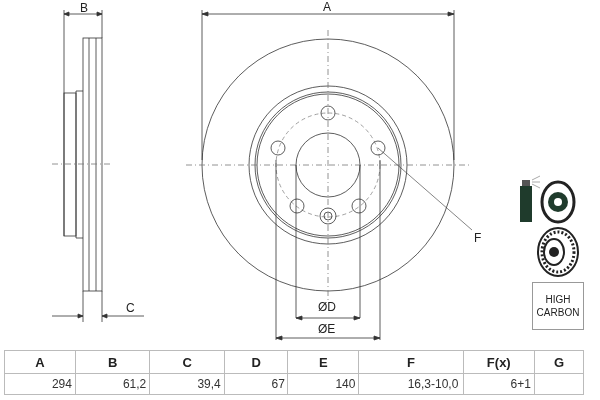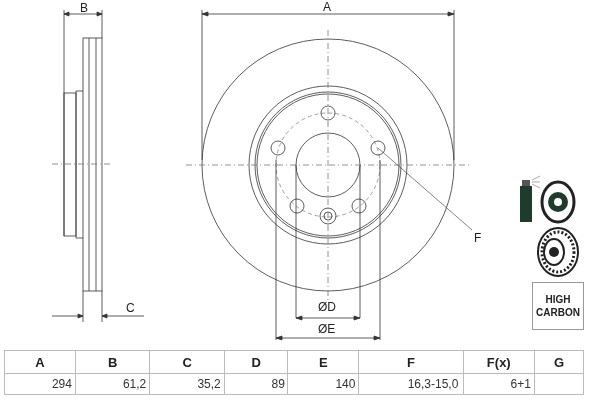--- a/index.html
+++ b/index.html
@@ -1,19 +1,19 @@
 <!DOCTYPE html>
 <html><head>
 <meta charset="utf-8">
 <style>
   html, body { margin:0; padding:0; background:#fff; }
   body { width:600px; height:400px; position:relative; overflow:hidden; font-family:"Liberation Sans", sans-serif; color:#222; }
   svg.drawing { position:absolute; left:0; top:0; }
   .lbl { font-family:"Liberation Sans", sans-serif; font-size:12px; fill:#222; }
-  .hc { position:absolute; left:532px; top:282px; width:52px; height:48px; border:1px solid #999; box-sizing:border-box; display:flex; flex-direction:column; align-items:center; justify-content:center; font-weight:bold; font-size:10px; line-height:13px; color:#222; }
+  .hc { position:absolute; left:532px; top:282px; width:52px; height:48px; border:1px solid #999; box-sizing:border-box; display:flex; flex-direction:column; align-items:center; justify-content:center; font-weight:normal; font-size:10px; line-height:13px; color:#222; }
   table.spec { position:absolute; left:4px; top:350px; width:580px; border-collapse:collapse; font-size:12px; }
   table.spec td { border:1px solid #bbb; text-align:center; height:20px; padding:0; }
   table.spec tr.head td { font-weight:bold; font-size:13px; height:22px; }
   table.spec tr.vals td { color:#333;padding-left:44px; }
 </style>
 </head>
 <body>
 
 <svg class="drawing" width="600" height="345" viewBox="0 0 600 345">
 
@@ -112,21 +112,21 @@
     <td>C</td>
     <td>D</td>
     <td>E</td>
     <td>F</td>
     <td>F(x)</td>
     <td>G</td>
   </tr>
   <tr class="vals">
     <td>294</td>
     <td>61,2</td>
-    <td>35,2</td>
-    <td>89</td>
+    <td>39,4</td>
+    <td>67</td>
     <td>140</td>
-    <td>16,3-15,0</td>
+    <td>16,3-10,0</td>
     <td>6+1</td>
     <td></td>
   </tr>
 </tbody>
   </table>
 
 </body></html>

